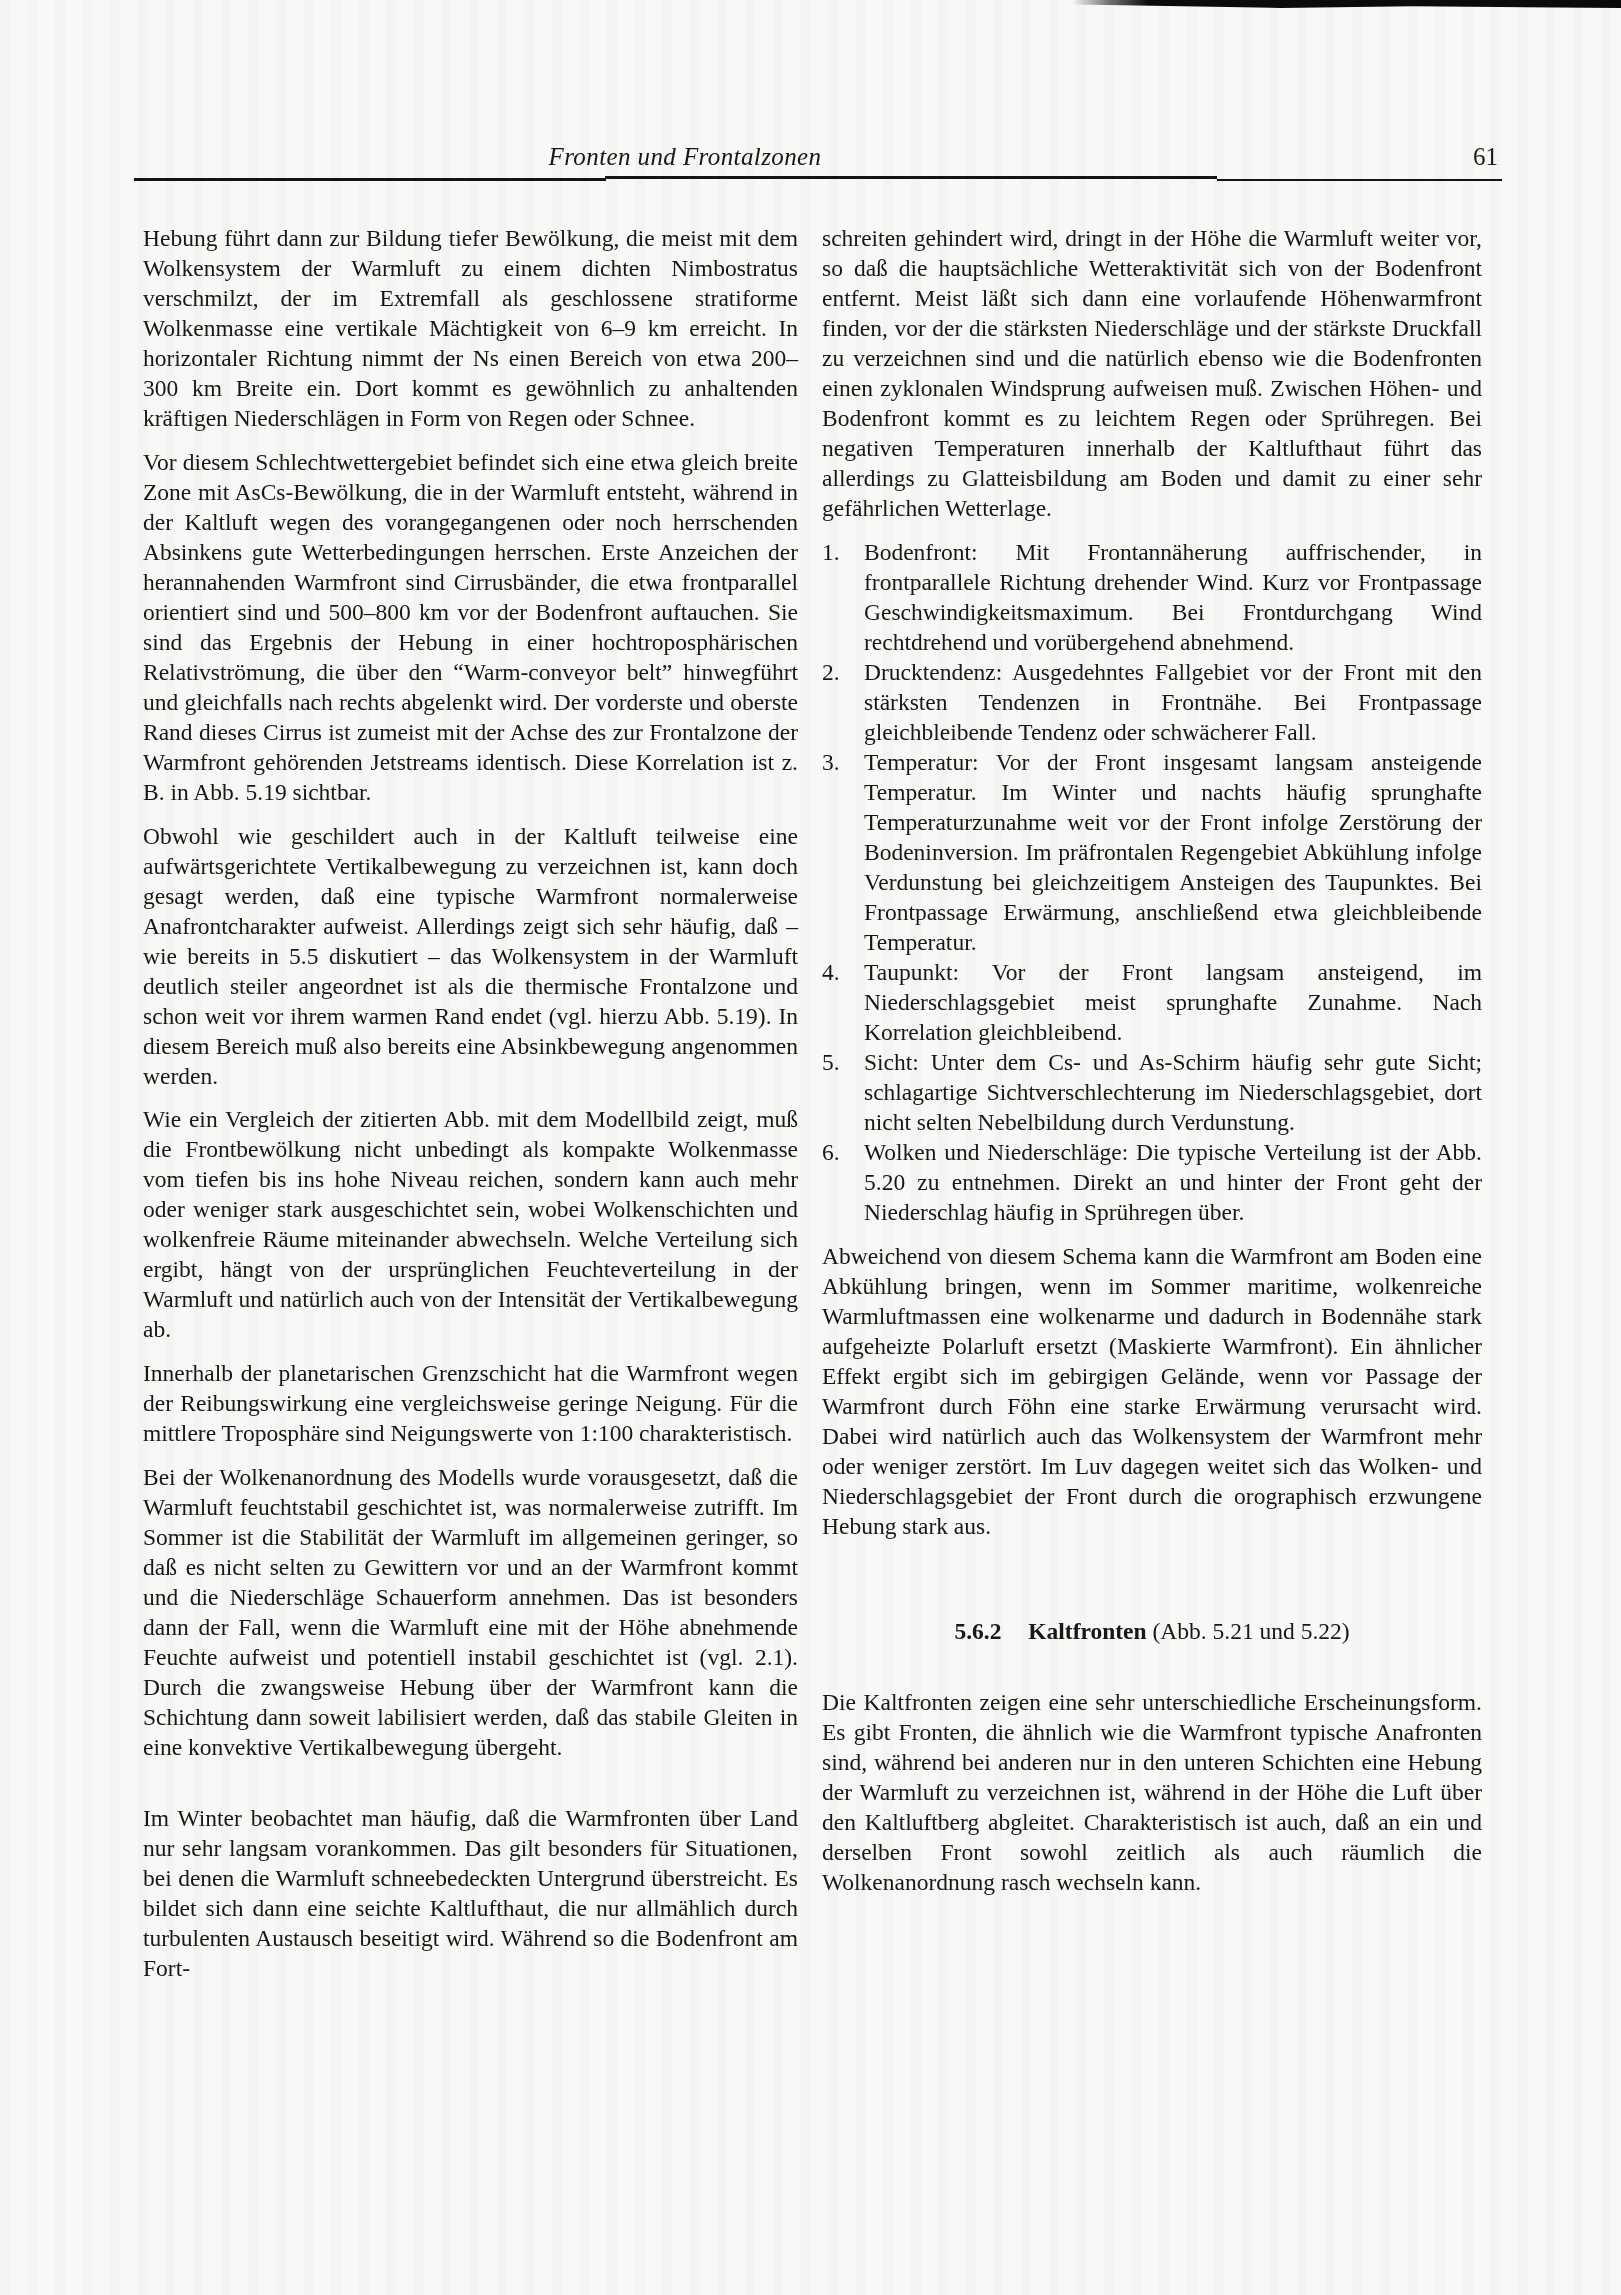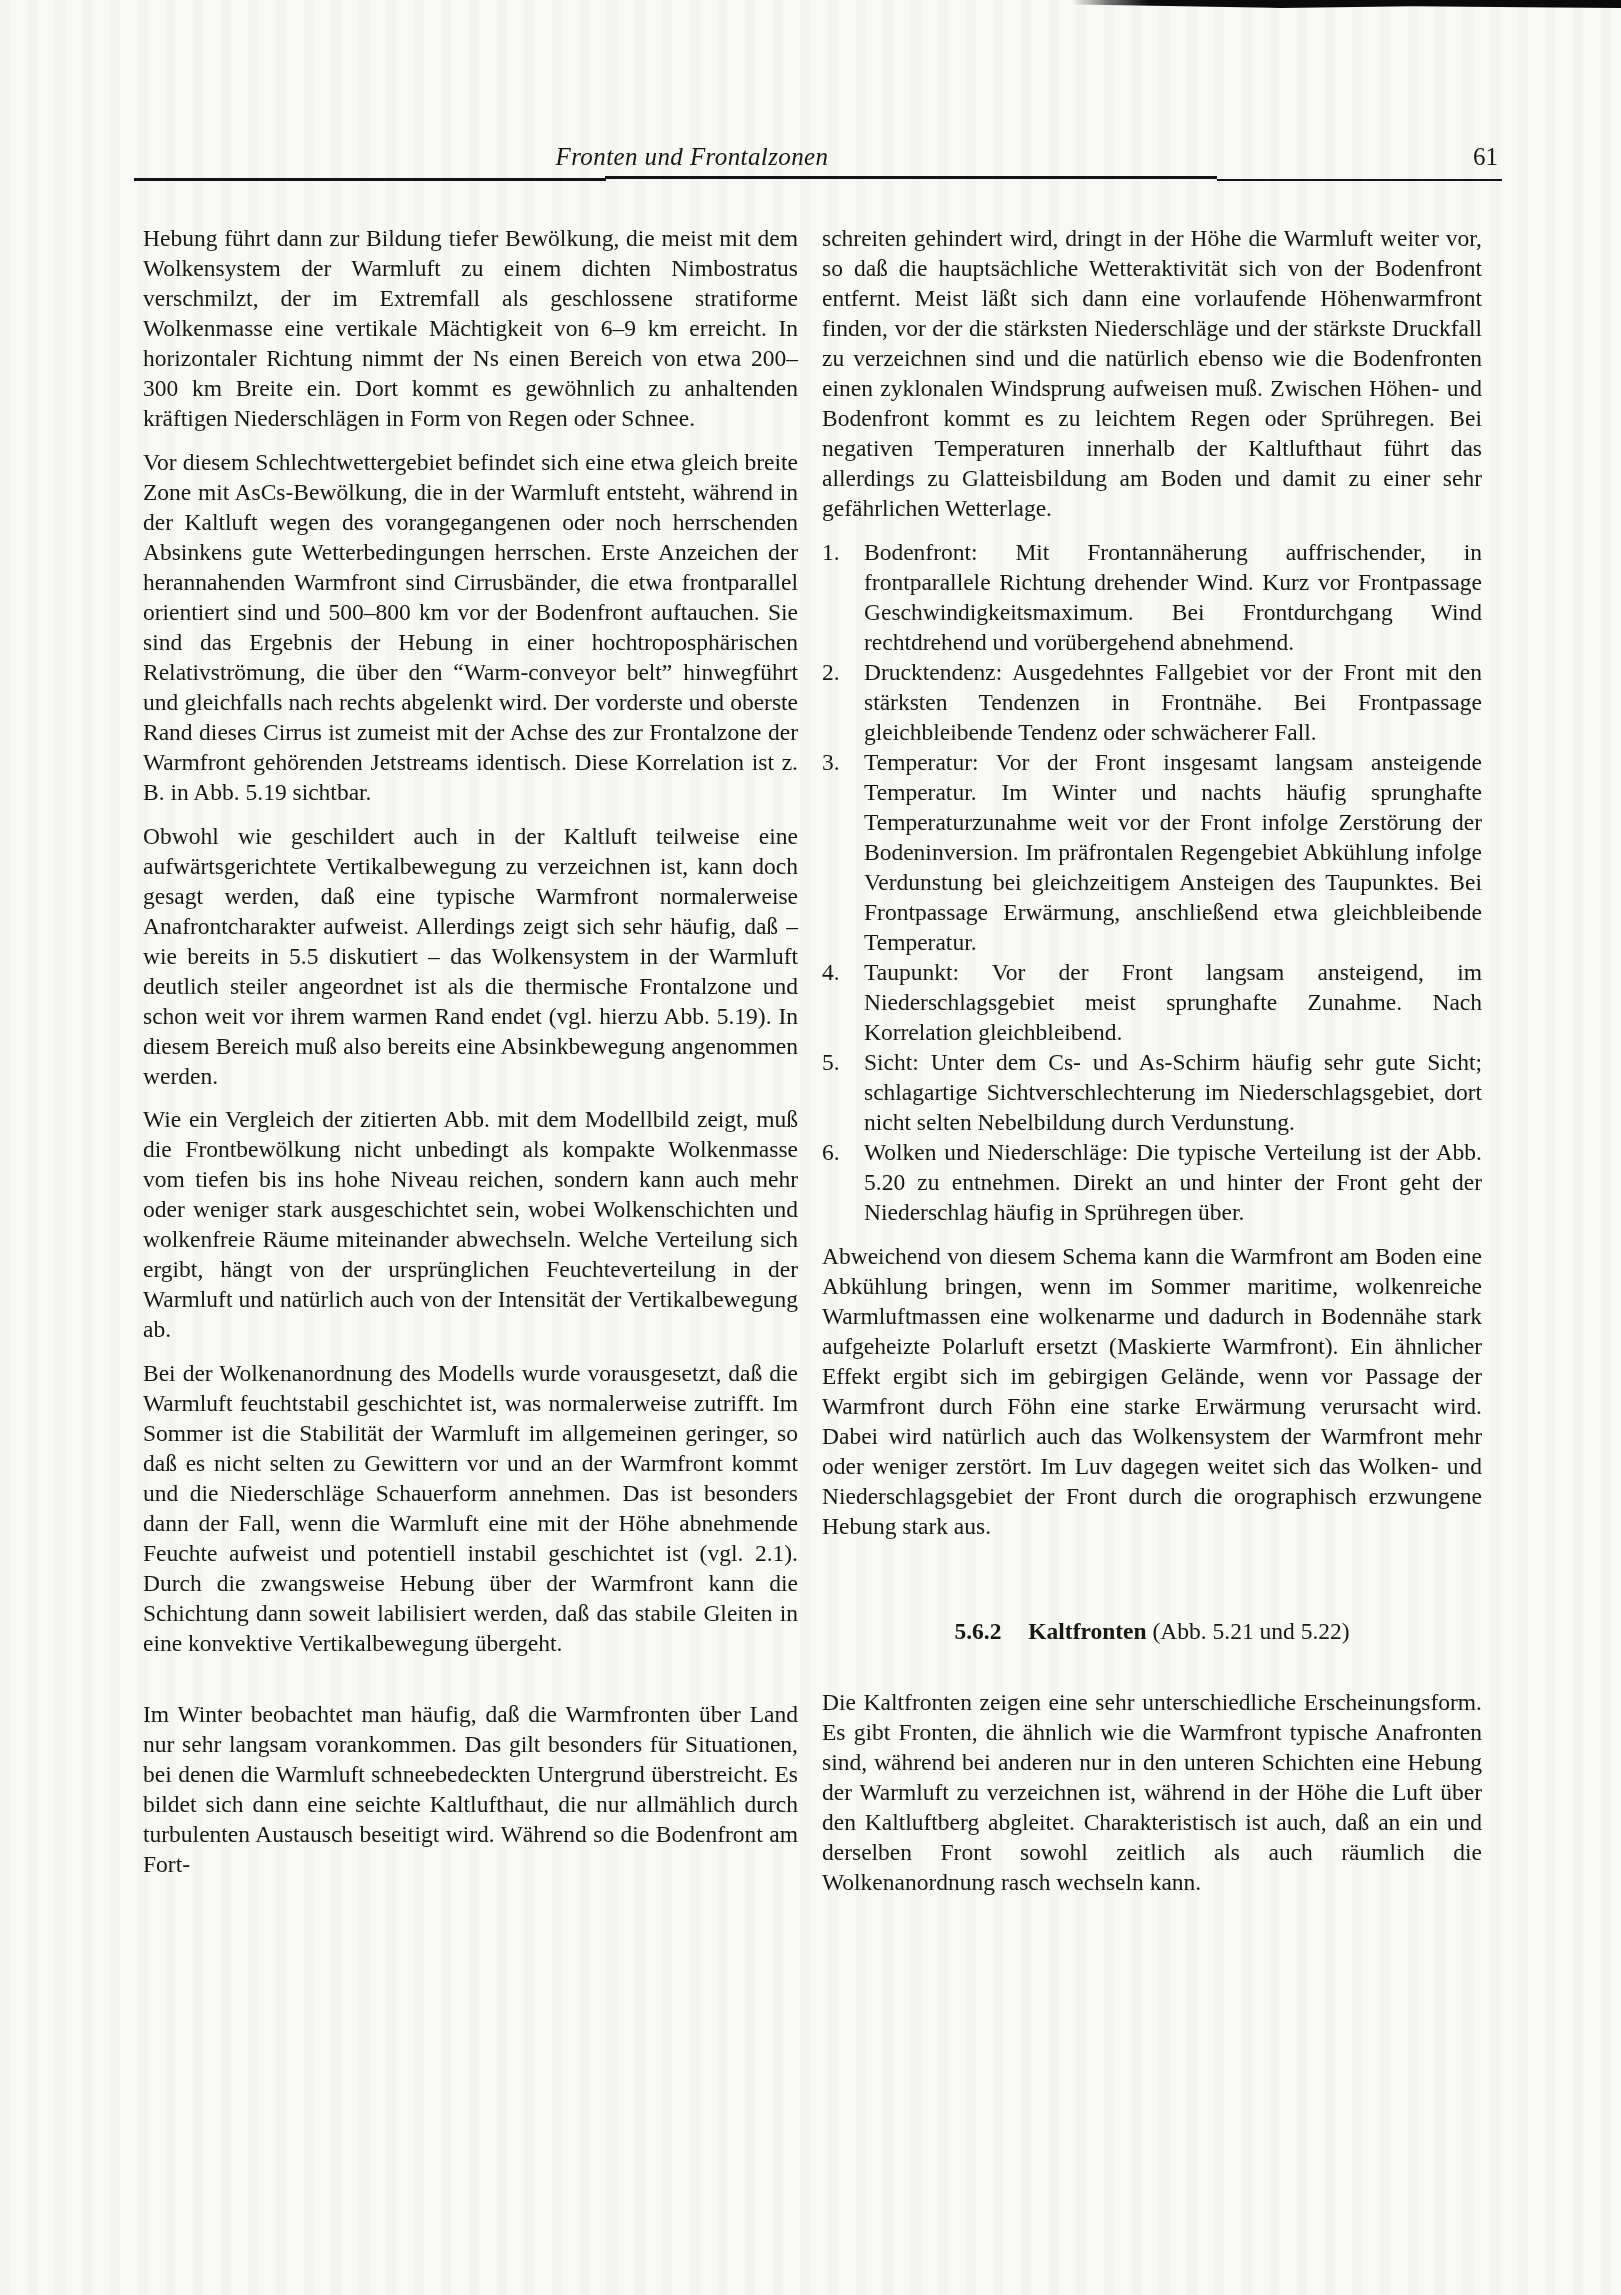--- a/index.html
+++ b/index.html
@@ -26,21 +26,21 @@
       rgba(60,60,55,0.022) 0px, rgba(60,60,55,0.022) 9.7px,
       rgba(0,0,0,0) 9.7px, rgba(0,0,0,0) 27.6px);
   }
   .scan-strip{
     position:absolute;top:0;left:1072px;right:0;height:8px;
     background:linear-gradient(to right, rgba(11,11,11,0) 0px, rgba(11,11,11,0.55) 36px, var(--strip) 77px);
     clip-path:polygon(0 0,100% 0,100% 100%,62% 78%,38% 100%,12% 70%,0 55%);
   }
   .running-title{
     position:absolute;top:143px;left:0;width:1370px;
-    text-align:center;font-style:italic;font-size:25px;letter-spacing:0.4px;padding-left:7px;
+    text-align:center;font-style:italic;font-size:25px;letter-spacing:0.4px;
   }
   .page-number{
     position:absolute;top:143px;right:123px;font-size:25px;
   }
   .rule{position:absolute;background:var(--rule);}
   .rule-1{left:134px;top:178px;width:472px;height:3.2px;}
   .rule-2{left:605px;top:176px;width:612px;height:3.2px;}
   .rule-3{left:1217px;top:179px;width:285px;height:2.4px;}
 
   .col{
@@ -75,20 +75,21 @@
   <div class="page-number">61</div>
   <div class="rule rule-1"></div>
   <div class="rule rule-2"></div>
   <div class="rule rule-3"></div>
 
   <section class="col col-left">
     <p>Hebung führt dann zur Bildung tiefer Bewölkung, die meist mit dem Wolkensystem der Warmluft zu einem dichten Nimbostratus verschmilzt, der im Extremfall als geschlossene stratiforme Wolkenmasse eine vertikale Mächtigkeit von 6–9 km erreicht. In horizontaler Richtung nimmt der Ns einen Bereich von etwa 200–300 km Breite ein. Dort kommt es gewöhnlich zu anhaltenden kräftigen Niederschlägen in Form von Regen oder Schnee.</p>
     <p>Vor diesem Schlechtwettergebiet befindet sich eine etwa gleich breite Zone mit AsCs-Bewölkung, die in der Warmluft entsteht, während in der Kaltluft wegen des vorangegangenen oder noch herrschenden Absinkens gute Wetterbedingungen herrschen. Erste Anzeichen der herannahenden Warmfront sind Cirrusbänder, die etwa frontparallel orientiert sind und 500–800 km vor der Bodenfront auftauchen. Sie sind das Ergebnis der Hebung in einer hochtroposphärischen Relativströmung, die über den “Warm-conveyor belt” hinwegführt und gleichfalls nach rechts abgelenkt wird. Der vorderste und oberste Rand dieses Cirrus ist zumeist mit der Achse des zur Frontalzone der Warmfront gehörenden Jetstreams identisch. Diese Korrelation ist z. B. in Abb. 5.19 sichtbar.</p>
     <p>Obwohl wie geschildert auch in der Kaltluft teilweise eine aufwärtsgerichtete Vertikalbewegung zu verzeichnen ist, kann doch gesagt werden, daß eine typische Warmfront normalerweise Anafrontcharakter aufweist. Allerdings zeigt sich sehr häufig, daß – wie bereits in 5.5 diskutiert – das Wolkensystem in der Warmluft deutlich steiler angeordnet ist als die thermische Frontalzone und schon weit vor ihrem warmen Rand endet (vgl. hierzu Abb. 5.19). In diesem Bereich muß also bereits eine Absinkbewegung angenommen werden.</p>
     <p>Wie ein Vergleich der zitierten Abb. mit dem Modellbild zeigt, muß die Frontbewölkung nicht unbedingt als kompakte Wolkenmasse vom tiefen bis ins hohe Niveau reichen, sondern kann auch mehr oder weniger stark ausgeschichtet sein, wobei Wolkenschichten und wolkenfreie Räume miteinander abwechseln. Welche Verteilung sich ergibt, hängt von der ursprünglichen Feuchteverteilung in der Warmluft und natürlich auch von der Intensität der Vertikalbewegung ab.</p>
+    <p>Innerhalb der planetarischen Grenzschicht hat die Warmfront wegen der Reibungswirkung eine vergleichsweise geringe Neigung. Für die mittlere Troposphäre sind Neigungswerte von 1:100 charakteristisch.</p>
     <p>Bei der Wolkenanordnung des Modells wurde vorausgesetzt, daß die Warmluft feuchtstabil geschichtet ist, was normalerweise zutrifft. Im Sommer ist die Stabilität der Warmluft im allgemeinen geringer, so daß es nicht selten zu Gewittern vor und an der Warmfront kommt und die Niederschläge Schauerform annehmen. Das ist besonders dann der Fall, wenn die Warmluft eine mit der Höhe abnehmende Feuchte aufweist und potentiell instabil geschichtet ist (vgl. 2.1). Durch die zwangsweise Hebung über der Warmfront kann die Schichtung dann soweit labilisiert werden, daß das stabile Gleiten in eine konvektive Vertikalbewegung übergeht.</p>
     <p>Im Winter beobachtet man häufig, daß die Warmfronten über Land nur sehr langsam vorankommen. Das gilt besonders für Situationen, bei denen die Warmluft schneebedeckten Untergrund überstreicht. Es bildet sich dann eine seichte Kaltlufthaut, die nur allmählich durch turbulenten Austausch beseitigt wird. Während so die Bodenfront am Fort-</p>
   </section>
 
   <section class="col col-right">
     <p>schreiten gehindert wird, dringt in der Höhe die Warmluft weiter vor, so daß die hauptsächliche Wetteraktivität sich von der Bodenfront entfernt. Meist läßt sich dann eine vorlaufende Höhenwarmfront finden, vor der die stärksten Niederschläge und der stärkste Druckfall zu verzeichnen sind und die natürlich ebenso wie die Bodenfronten einen zyklonalen Windsprung aufweisen muß. Zwischen Höhen- und Bodenfront kommt es zu leichtem Regen oder Sprühregen. Bei negativen Temperaturen innerhalb der Kaltlufthaut führt das allerdings zu Glatteisbildung am Boden und damit zu einer sehr gefährlichen Wetterlage.</p>
 
     <ol class="param-list">
       <li>
         <span class="num">1.</span>

